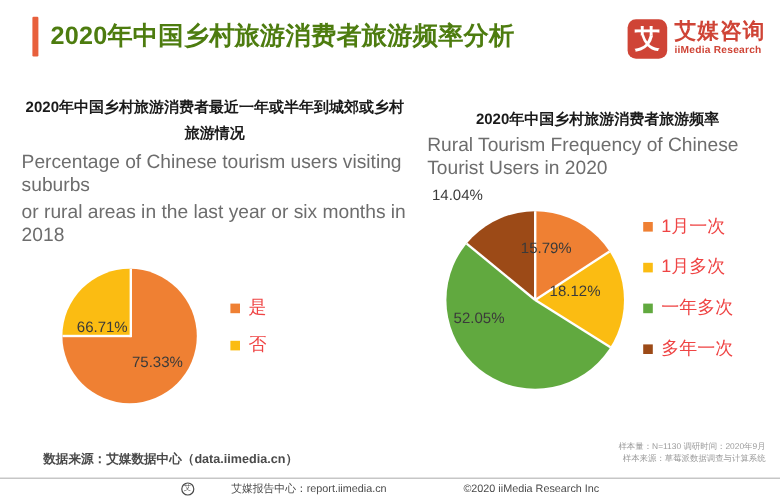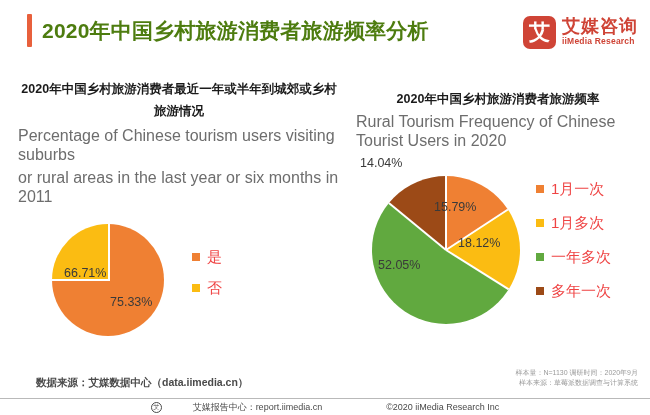--- a/index.html
+++ b/index.html
@@ -246,21 +246,21 @@
     <div class="logo-text">
       <div class="logo-cn">艾媒咨询</div>
       <div class="logo-en">iiMedia Research</div>
     </div>
   </div>
 </div>
 
 <div class="panel panel-left">
   <div class="chart-title-cn">2020年中国乡村旅游消费者最近一年或半年到城郊或乡村旅游情况</div>
   <div class="chart-title-en">Percentage of Chinese tourism users visiting suburbs</div>
-  <div class="chart-title-en">or rural areas in the last year or six months in 2011</div>
+  <div class="chart-title-en">or rural areas in the last year or six months in 2018</div>
 
   <div class="chart-area" style="height:150px;">
     <div class="pie" id="pie-left"></div>
     <div class="pie-sep" id="pie-left-sep-top"></div>
     <div class="pie-sep" id="pie-left-sep-mid"></div>
 
     <div class="slice-label" id="label-left-no">66.71%</div>
     <div class="slice-label" id="label-left-yes">75.33%</div>
 
     <div class="legend" id="legend-left">

